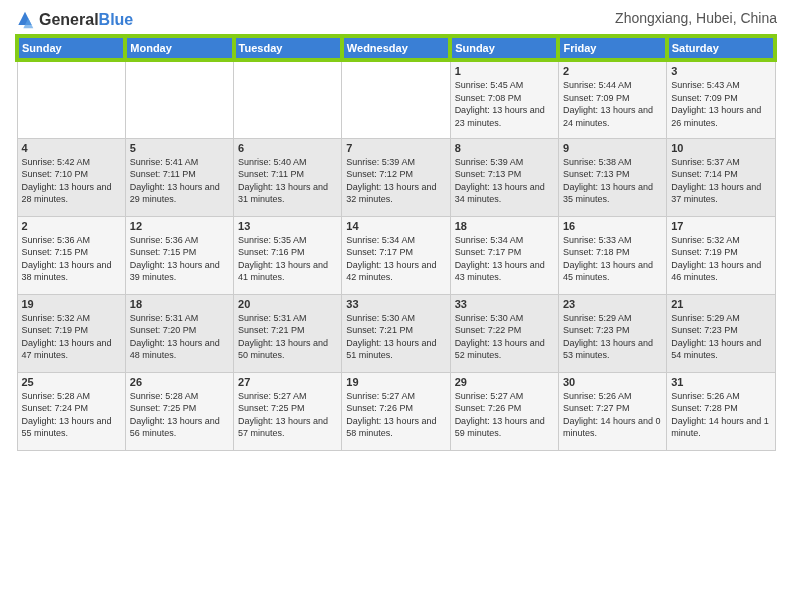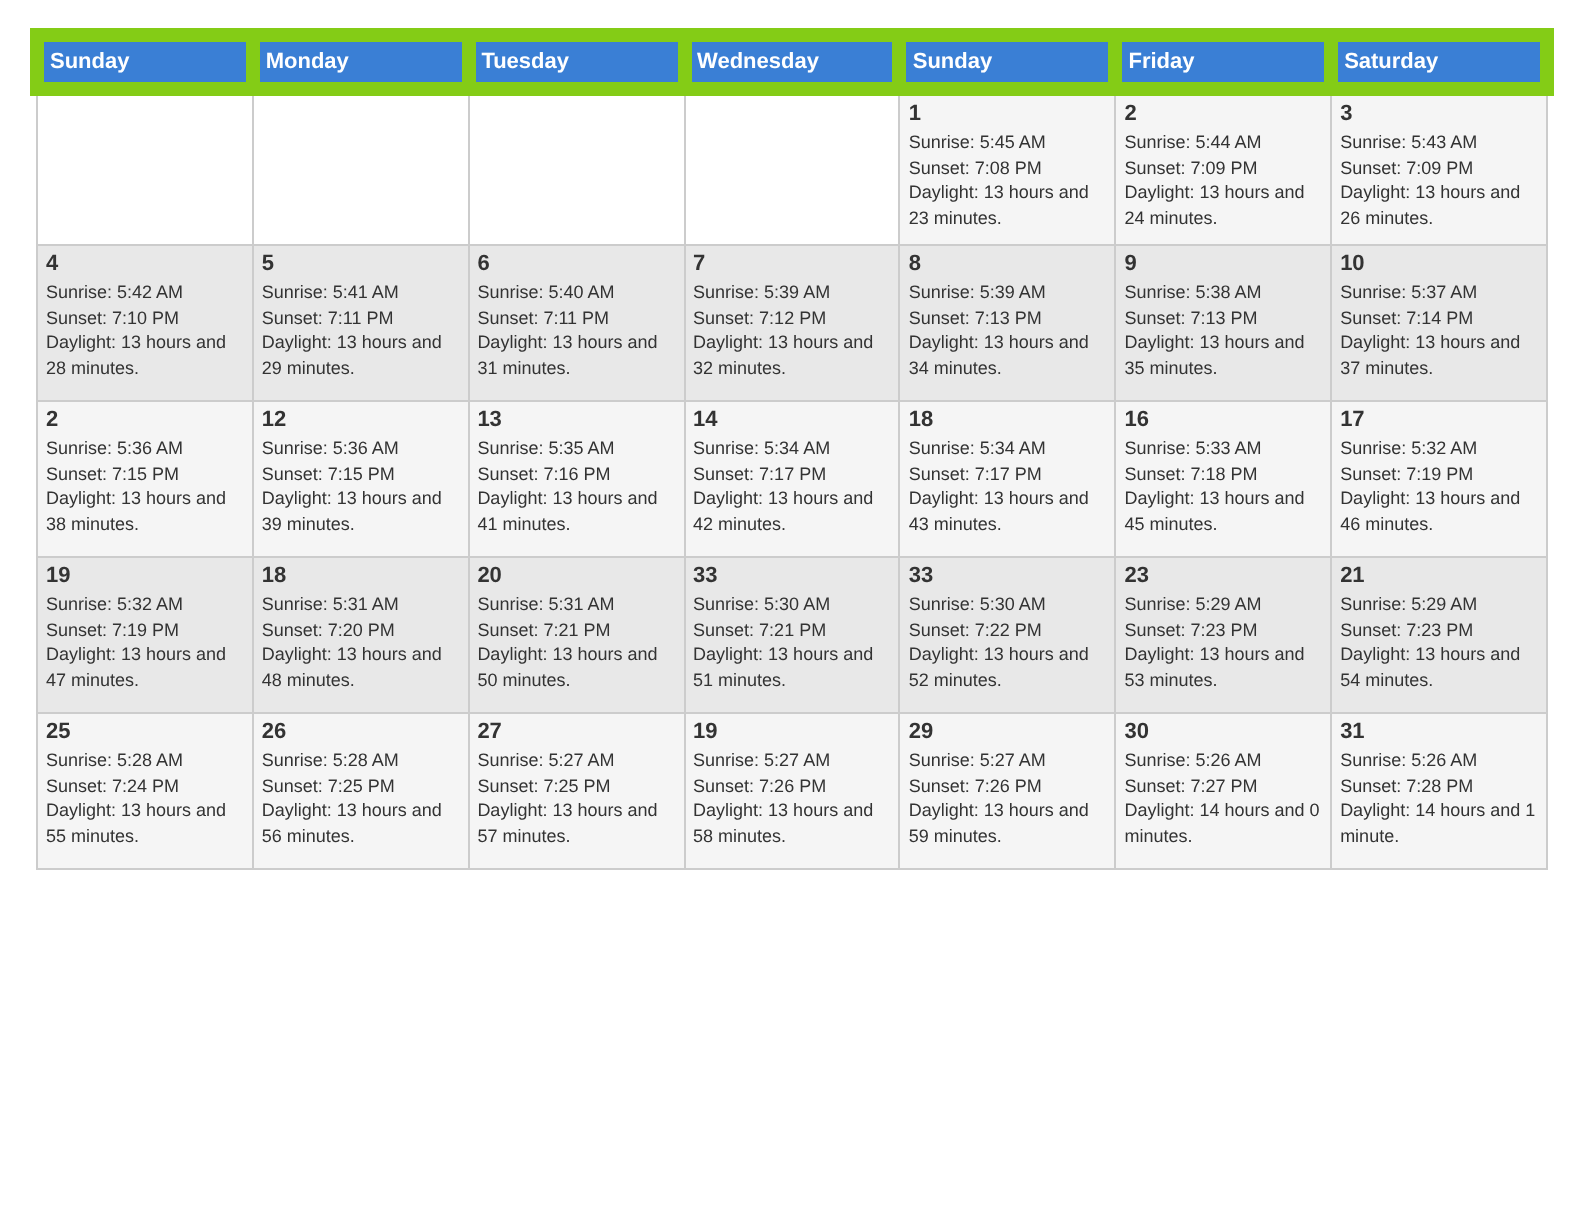--- a/index.html
+++ b/index.html
@@ -56,21 +56,21 @@
       border-collapse: collapse;
       table-layout: fixed;
     }
     thead tr th {
       background-color: #3a7fd5;
       color: #fff;
       font-size: 11px;
       font-weight: bold;
       padding: 4px 3px;
       text-align: left;
-      border: 7px solid #84cc16;
+      border: 4px solid #84cc16;
       margin-top: 32px;
     }
     tbody tr td {
       vertical-align: top;
       border: 1px solid #ccc;
       padding: 3px 4px;
       font-size: 9.5px;
       color: #333;
       height: 78px;
       background: #fff;
@@ -95,21 +95,31 @@
     }
     .empty-cell {
       background: #fff !important;
     }
   </style>
 </head>
 <body>
 
 <div class="container">
   <div class="header-row">
+    <div class="logo">
+      <svg class="logo-icon" viewBox="0 0 24 24">
+        <polygon points="12,2 20,18 4,18" fill="#3a7fd5"></polygon>
+        <polygon points="16,10 22,22 10,22" fill="#5a9fe5" opacity="0.7"></polygon>
+      </svg>
+      <span>
+        <span class="logo-text-general">General</span><span class="logo-text-blue">Blue</span>
+      </span>
+    </div>
     <div class="title-block">
+      <div class="location">Zhongxiang, Hubei, China</div>
     </div>
   </div>
 
   <table>
     <thead>
       <tr>
       <th>Sunday</th>
           <th>Monday</th>
           <th>Tuesday</th>
           <th>Wednesday</th>

